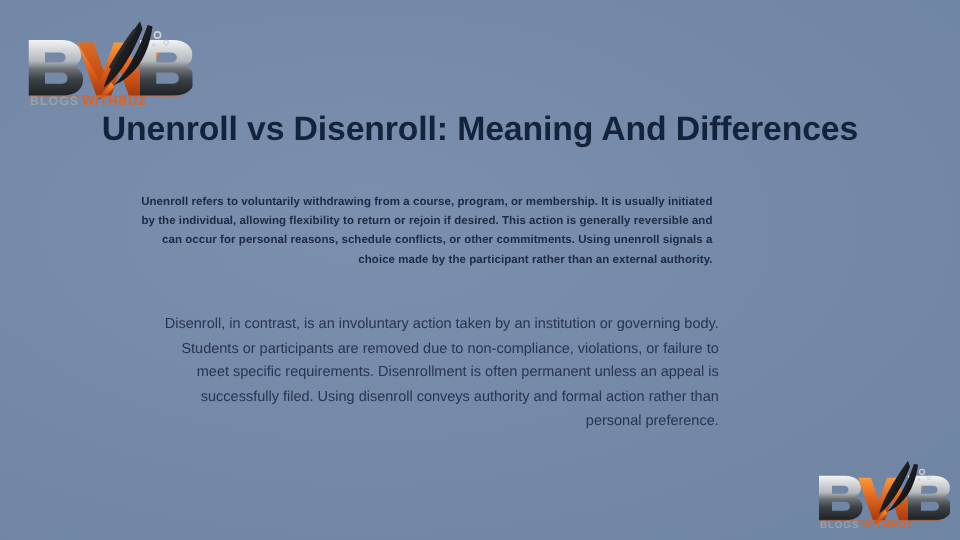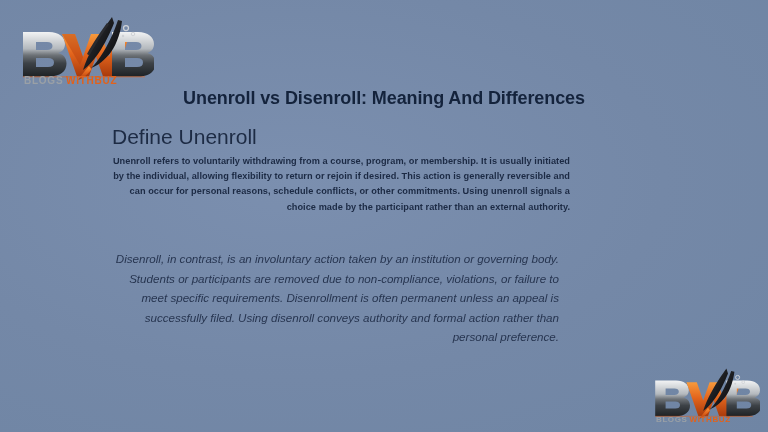--- a/index.html
+++ b/index.html
@@ -22,21 +22,21 @@
     display:block;
   }
   .logo.top  { left:14px;  top:14px;  width:140px; height:72px; }
   .logo.bot  { left:648px; top:366px; width:112px; height:58px; }
 
   
   .title {
     position:absolute;
     left:0; right:0; top:88px;
     text-align:center;
-    font-size:18px;
+    font-size:27px;
     font-weight:bold;
     color:#14233c;
     letter-spacing:-0.1px;
   }
   .heading {
     position:absolute;
     font-weight:400;
     color:#1d2b44;
     white-space:nowrap;
   }
@@ -49,26 +49,25 @@
   }
   .para.p1 {
     left:112px; width:458px; top:154px;
     font-size:9.2px;
     font-weight:bold;
     color:#1c2a44;
     line-height:15.2px;
     letter-spacing:0.05px;
   }
   .para.p2 {
-    left:109px; width:450px; top:249px;
+    left:125px; width:450px; top:249px;
     font-size:11.6px;
     font-weight:400;
     color:#273550;
     line-height:19.5px;
-    font-style:italic;
   }
 </style>
 </head>
 <body>
 
 <div id="slide">
 
   <svg class="logo top" viewBox="0 0 280 144" xmlns="http://www.w3.org/2000/svg">
     <defs>
       <linearGradient id="metalA" x1="0" y1="0" x2="0" y2="1">
@@ -119,21 +118,20 @@
 
     <g>
       <rect x="18" y="124" width="244" height="3" fill="#e2621b" opacity="0.45"></rect>
       <text x="20" y="140" font-family="Liberation Sans, sans-serif" font-size="20" font-weight="bold" letter-spacing="1.5" fill="#9aa0a6">BLOGS</text>
       <text x="104" y="140" font-family="Liberation Sans, sans-serif" font-size="20" font-weight="bold" letter-spacing="1.5" fill="#e2621b">WITHBUZ</text>
     </g>
   </svg>
 
   <div class="title">Unenroll vs Disenroll: Meaning And Differences</div>
 
-  <div class="heading h1">Define Unenroll</div>
   <div class="para p1">Unenroll refers to voluntarily withdrawing from a course, program, or membership. It is usually initiated by the individual, allowing flexibility to return or rejoin if desired. This action is generally reversible and can occur for personal reasons, schedule conflicts, or other commitments. Using unenroll signals a choice made by the participant rather than an external authority.</div>
 
   <div class="para p2">Disenroll, in contrast, is an involuntary action taken by an institution or governing body. Students or participants are removed due to non-compliance, violations, or failure to meet specific requirements. Disenrollment is often permanent unless an appeal is successfully filed. Using disenroll conveys authority and formal action rather than personal preference.</div>
 
   <svg class="logo bot" viewBox="0 0 280 144" xmlns="http://www.w3.org/2000/svg">
     <defs>
       <linearGradient id="metalB" x1="0" y1="0" x2="0" y2="1">
         <stop offset="0%" stop-color="#f2f3f4"></stop>
         <stop offset="38%" stop-color="#b3b8bd"></stop>
         <stop offset="52%" stop-color="#6d7277"></stop>

